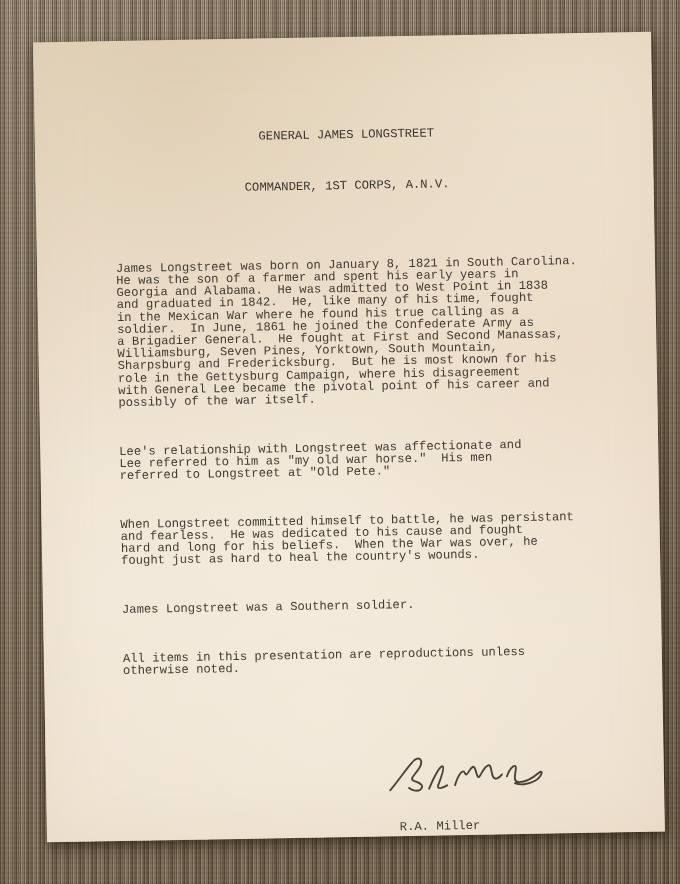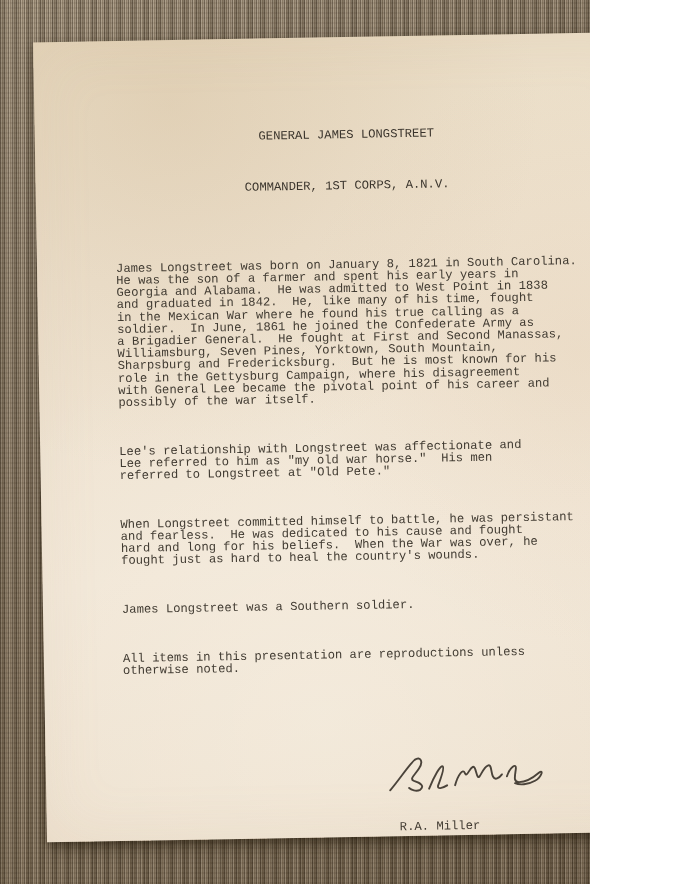--- a/index.html
+++ b/index.html
@@ -7,21 +7,21 @@
     padding: 0;
     width: 680px;
     height: 884px;
     overflow: hidden;
     font-family: "Liberation Mono", "DejaVu Sans Mono", monospace;
   }
 
   
   .scene {
     position: relative;
-    width: 590px;
+    width: 680px;
     height: 884px;
     background-color: #82715c;
     background-image:
       repeating-linear-gradient(90deg,
         rgba(45,34,20,0.38) 0px, rgba(45,34,20,0.38) 1px,
         rgba(255,244,222,0.14) 1px, rgba(255,244,222,0.14) 2px,
         rgba(92,76,54,0.30) 2px, rgba(92,76,54,0.30) 3px,
         rgba(0,0,0,0.0) 3px, rgba(0,0,0,0.0) 4px),
       repeating-linear-gradient(90deg,
         rgba(0,0,0,0.12) 0px, rgba(0,0,0,0.12) 6px,

